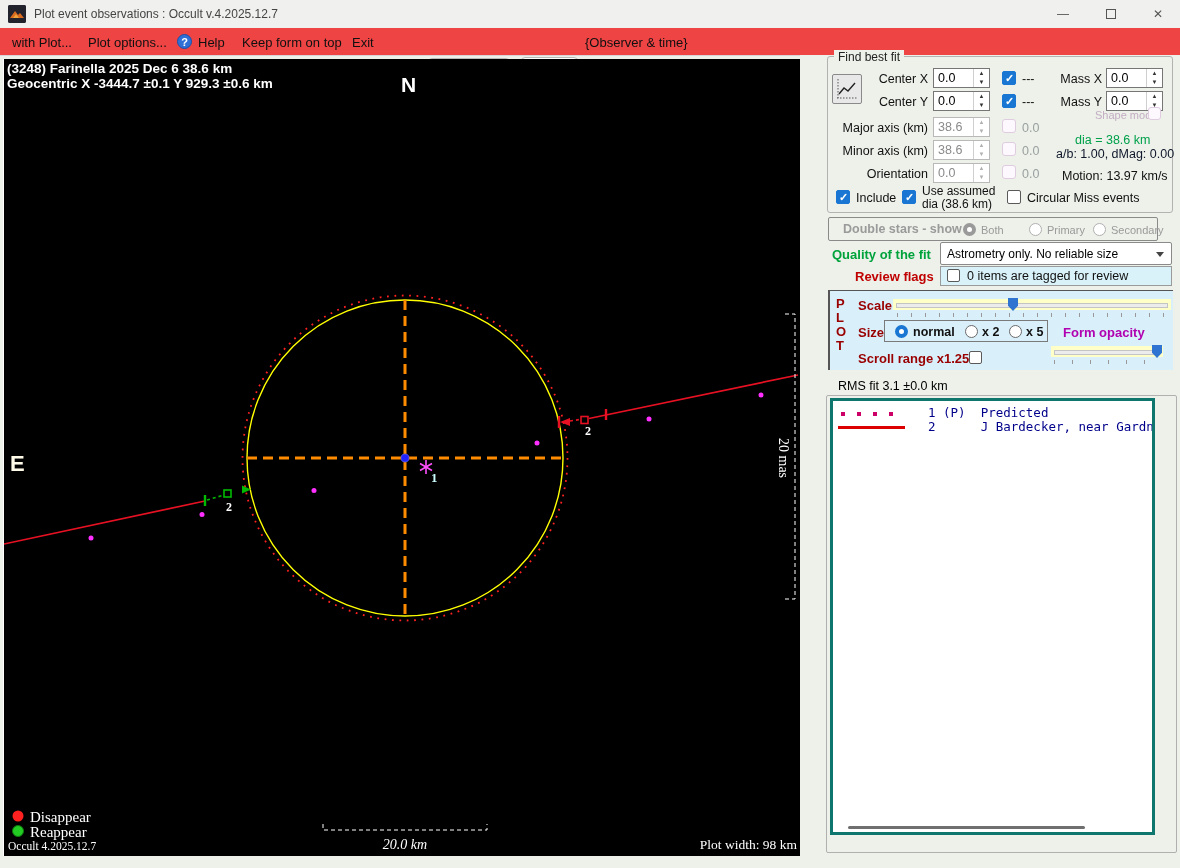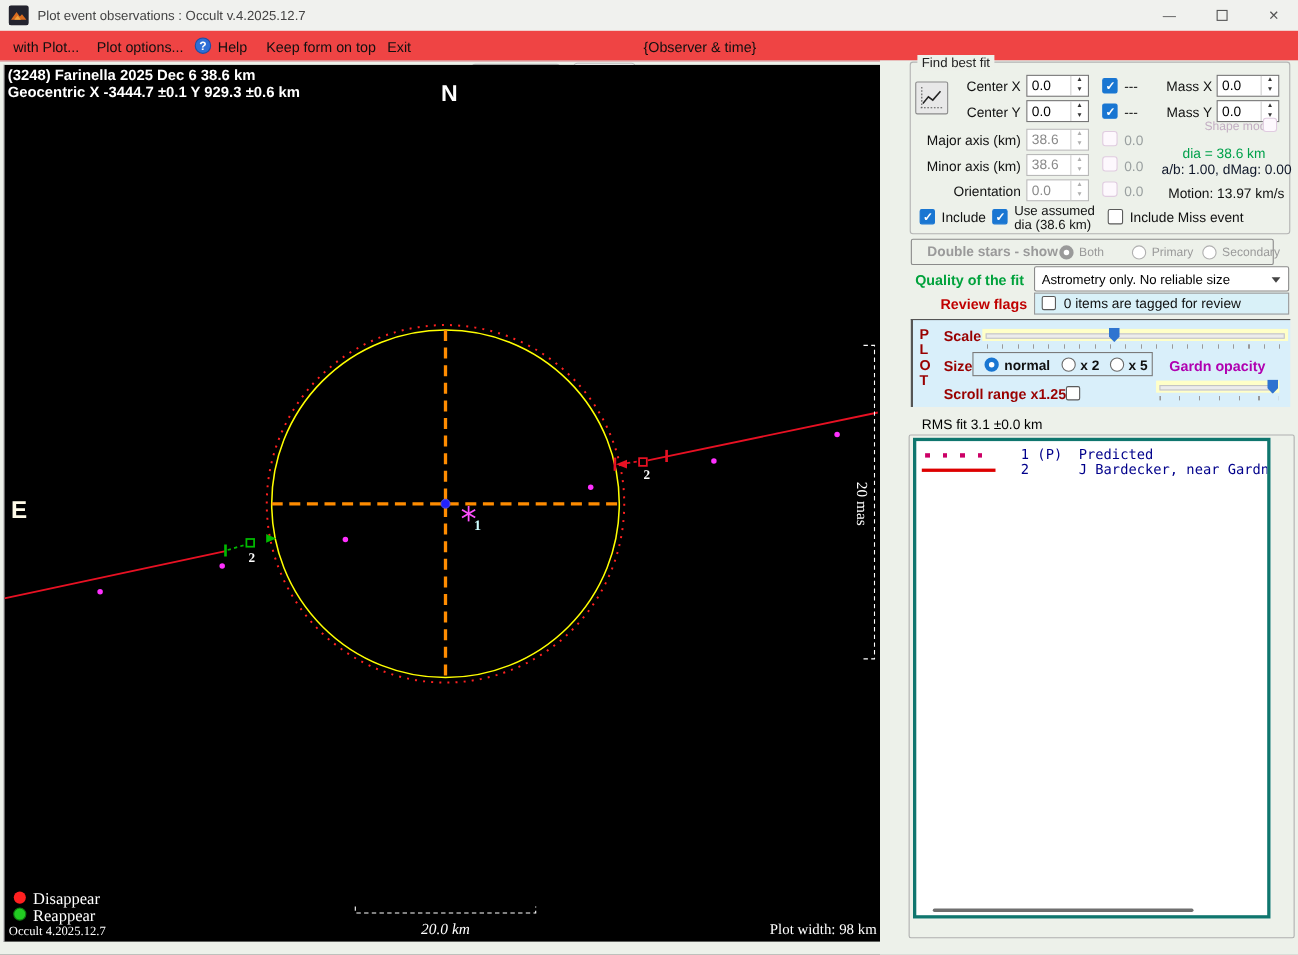--- a/index.html
+++ b/index.html
@@ -274,21 +274,21 @@
   <div class="abs cb dis" style="left:202px; top:110px;"></div>
   <div class="abs gray-val" style="left:222px; top:112px;">0.0</div>
   <div class="abs lbl" style="left:262px; top:114px;">Motion: 13.97 km/s</div>
 
   <div class="abs cb on" style="left:36px; top:135px;"></div>
   <div class="abs lbl" style="left:56px; top:136px;">Include</div>
   <div class="abs cb on" style="left:102px; top:135px;"></div>
   <div class="abs lbl" style="left:122px; top:129px; font-size:12px;">Use assumed</div>
   <div class="abs lbl" style="left:122px; top:142px; font-size:12px;">dia (38.6 km)</div>
   <div class="abs cb" style="left:207px; top:135px;"></div>
-  <div class="abs lbl" style="left:227px; top:136px;">Include Miss event</div>
+  <div class="abs lbl" style="left:227px; top:136px;">Circular Miss events</div>
 
   <div class="abs" style="left:28px; top:162px; width:330px; height:24px; border:1px solid #8a8a8a; border-radius:2px;">
     <span class="abs" style="left:14px; top:4px; font-weight:bold; color:#9a9a9a; font-size:12.5px;">Double stars - show</span>
     <span class="abs radio gsel" style="left:134px; top:5px;"></span>
     <span class="abs" style="left:152px; top:6px; color:#9a9a9a; font-size:11px;">Both</span>
     <span class="abs radio gray" style="left:200px; top:5px;"></span>
     <span class="abs" style="left:218px; top:6px; color:#9a9a9a; font-size:11px;">Primary</span>
     <span class="abs radio gray" style="left:264px; top:5px;"></span>
     <span class="abs" style="left:282px; top:6px; color:#9a9a9a; font-size:11px;">Secondary</span>
   </div>
@@ -319,21 +319,21 @@
 
     <div class="abs dr" style="left:28px; top:34px;">Size</div>
     <div class="abs sizebox" style="left:54px; top:29px; width:164px; height:22px;">
       <span class="abs radio sel" style="left:10px; top:4px;"></span>
       <span class="abs" style="left:28px; top:4px; font-weight:bold; font-size:12.5px;">normal</span>
       <span class="abs radio" style="left:80px; top:4px;"></span>
       <span class="abs" style="left:97px; top:4px; font-weight:bold; font-size:12.5px;">x 2</span>
       <span class="abs radio" style="left:124px; top:4px;"></span>
       <span class="abs" style="left:141px; top:4px; font-weight:bold; font-size:12.5px;">x 5</span>
     </div>
-    <div class="abs mag" style="left:233px; top:34px;">Gardn opacity</div>
+    <div class="abs mag" style="left:233px; top:34px;">Form opacity</div>
 
     <div class="abs dr" style="left:28px; top:60px;">Scroll range x1.25</div>
     <div class="abs cb" style="left:139px; top:60px; width:13px; height:13px;"></div>
     <div class="abs slider" style="left:221px; top:55px; width:112px; height:11px;">
       <span class="thumb" style="left:101px;"></span>
     </div>
     <div class="abs ticks wide" style="left:224px; top:69px; width:108px;"></div>
   </div>
 
   <div class="abs rms" style="left:38px; top:324px;">RMS fit 3.1 ±0.0 km</div>

